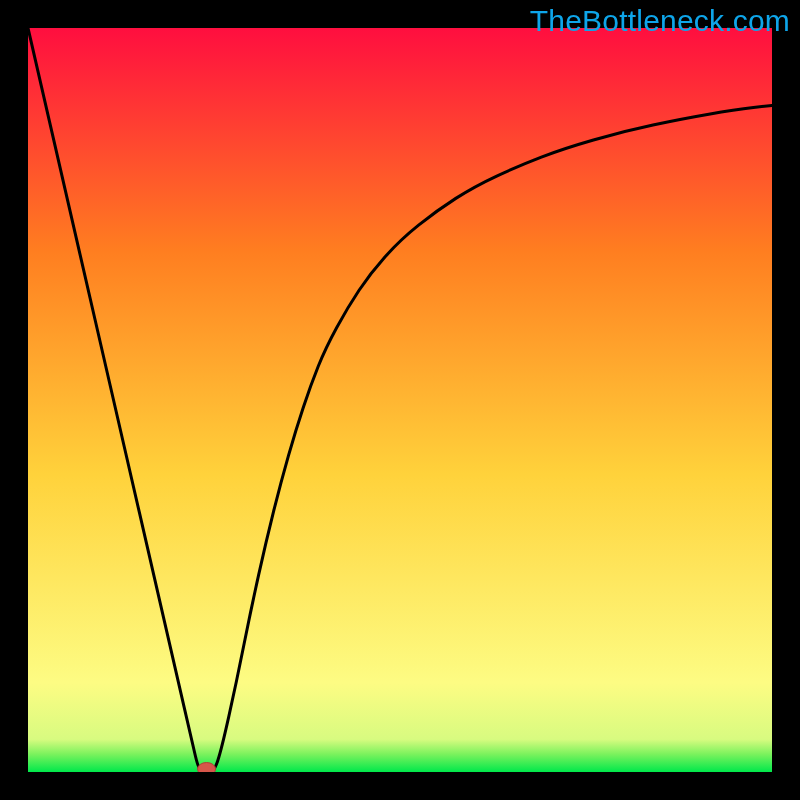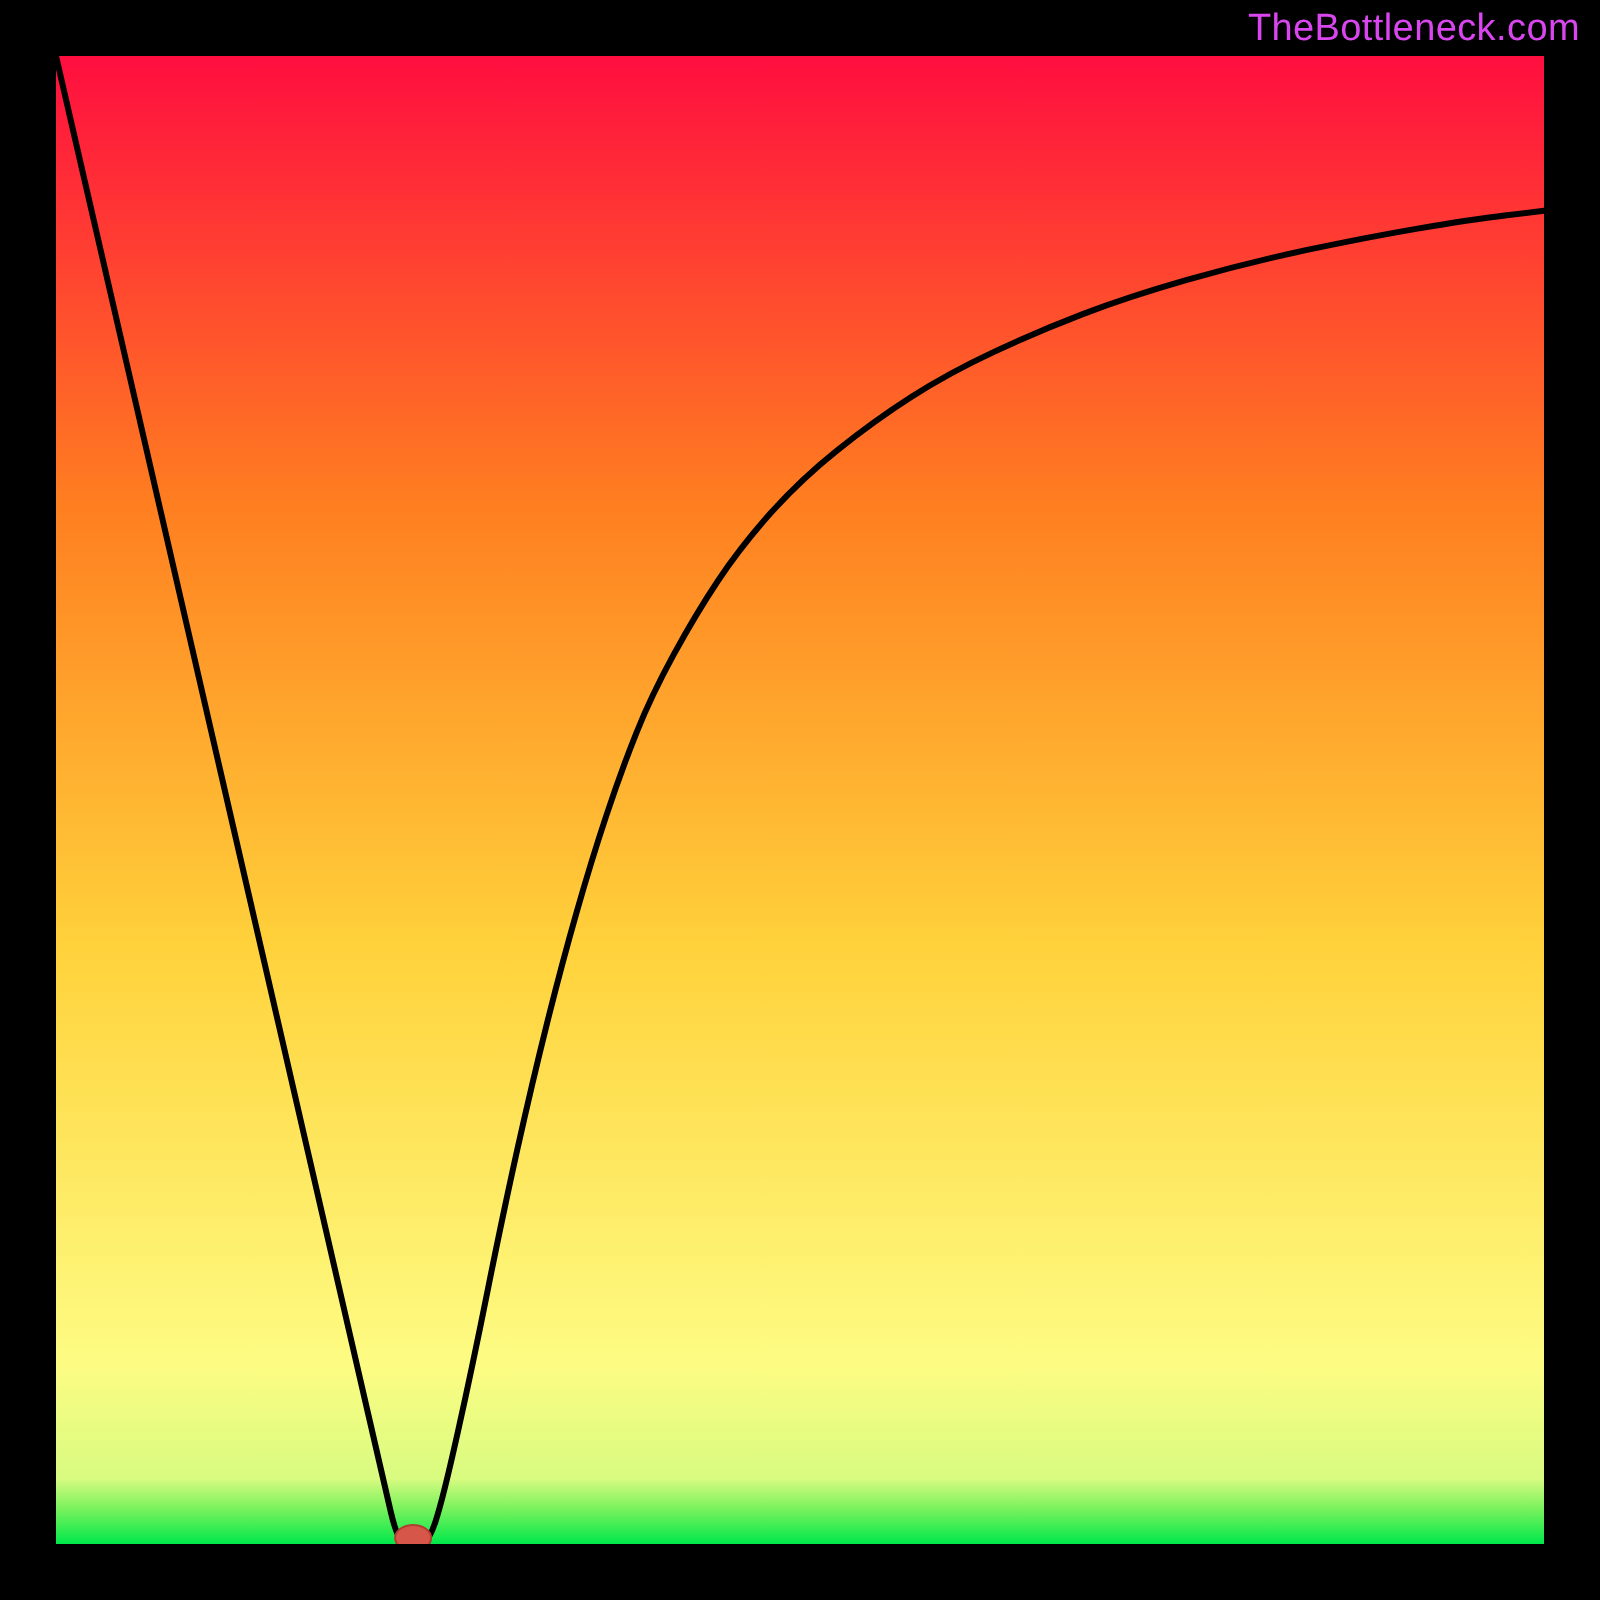--- a/index.html
+++ b/index.html
@@ -23,22 +23,22 @@
     position: absolute;
     left: 0;
     top: 0;
     width: 744px;
     height: 744px;
   }
   .watermark {
     position: absolute;
     top: 4px;
     right: 10px;
-    color: #d946ef;
-    font-size: 19px;
+    color: #0ea5e9;
+    font-size: 30px;
     font-weight: 400;
     letter-spacing: 0.2px;
     user-select: none;
   }
   svg { display: block; }
 </style>
 </head>
 <body>
 
 <div class="frame">

